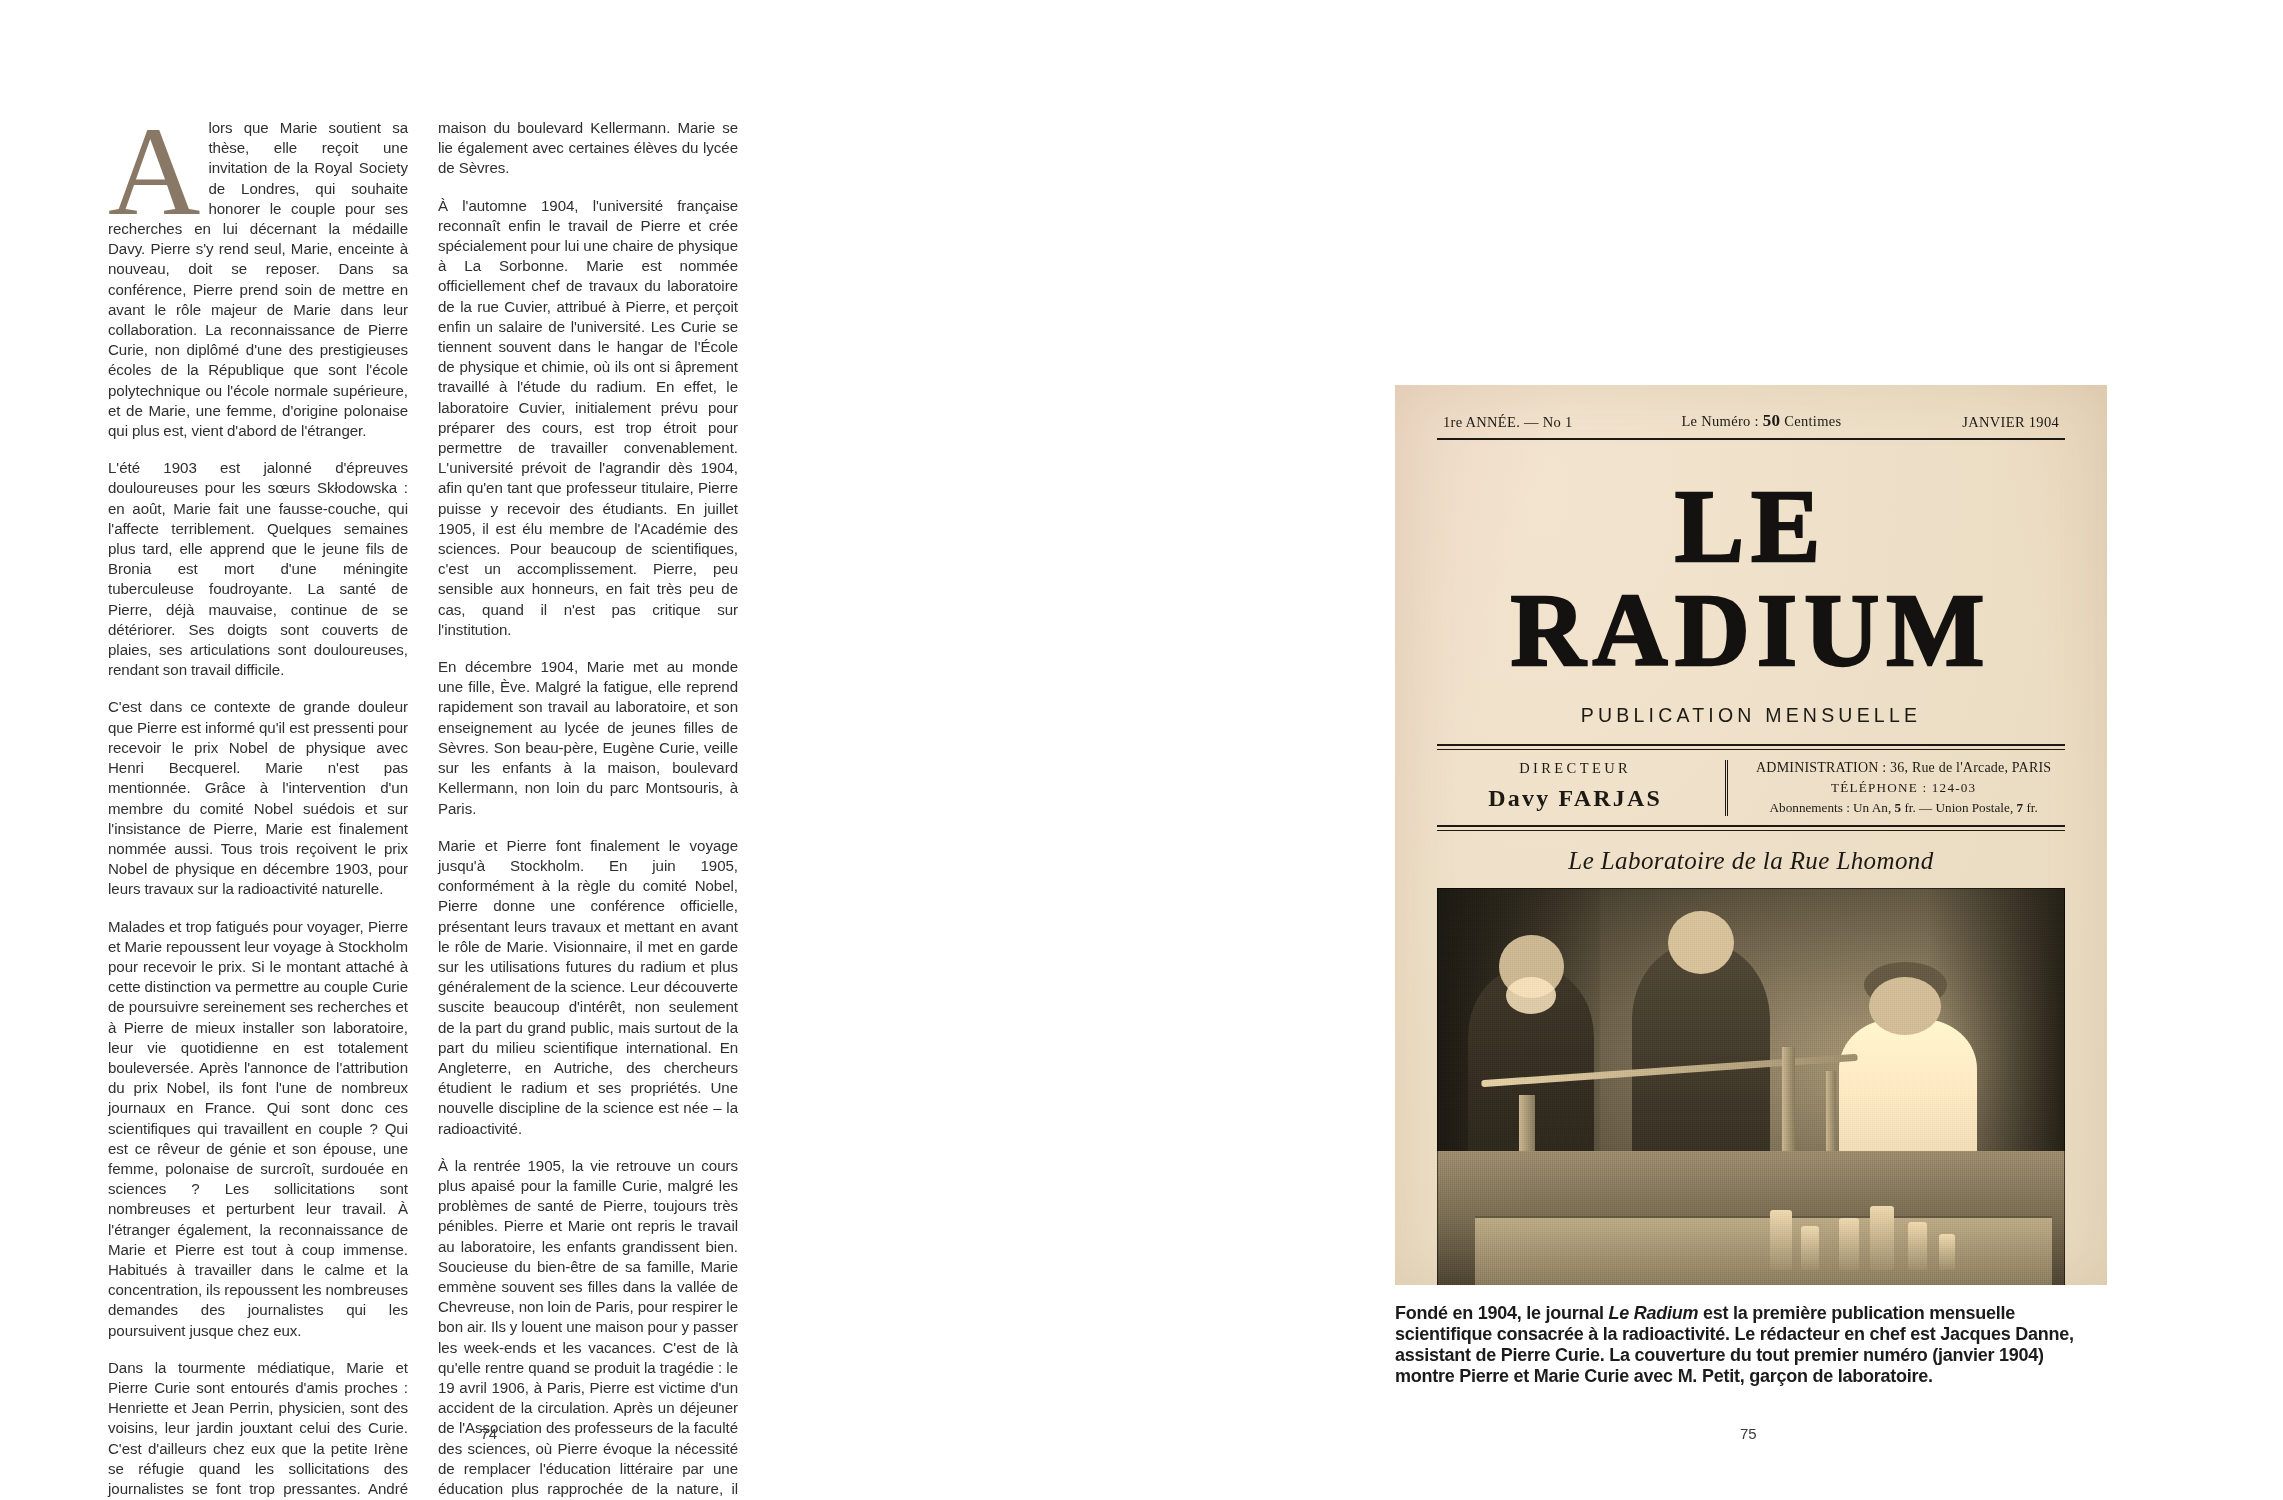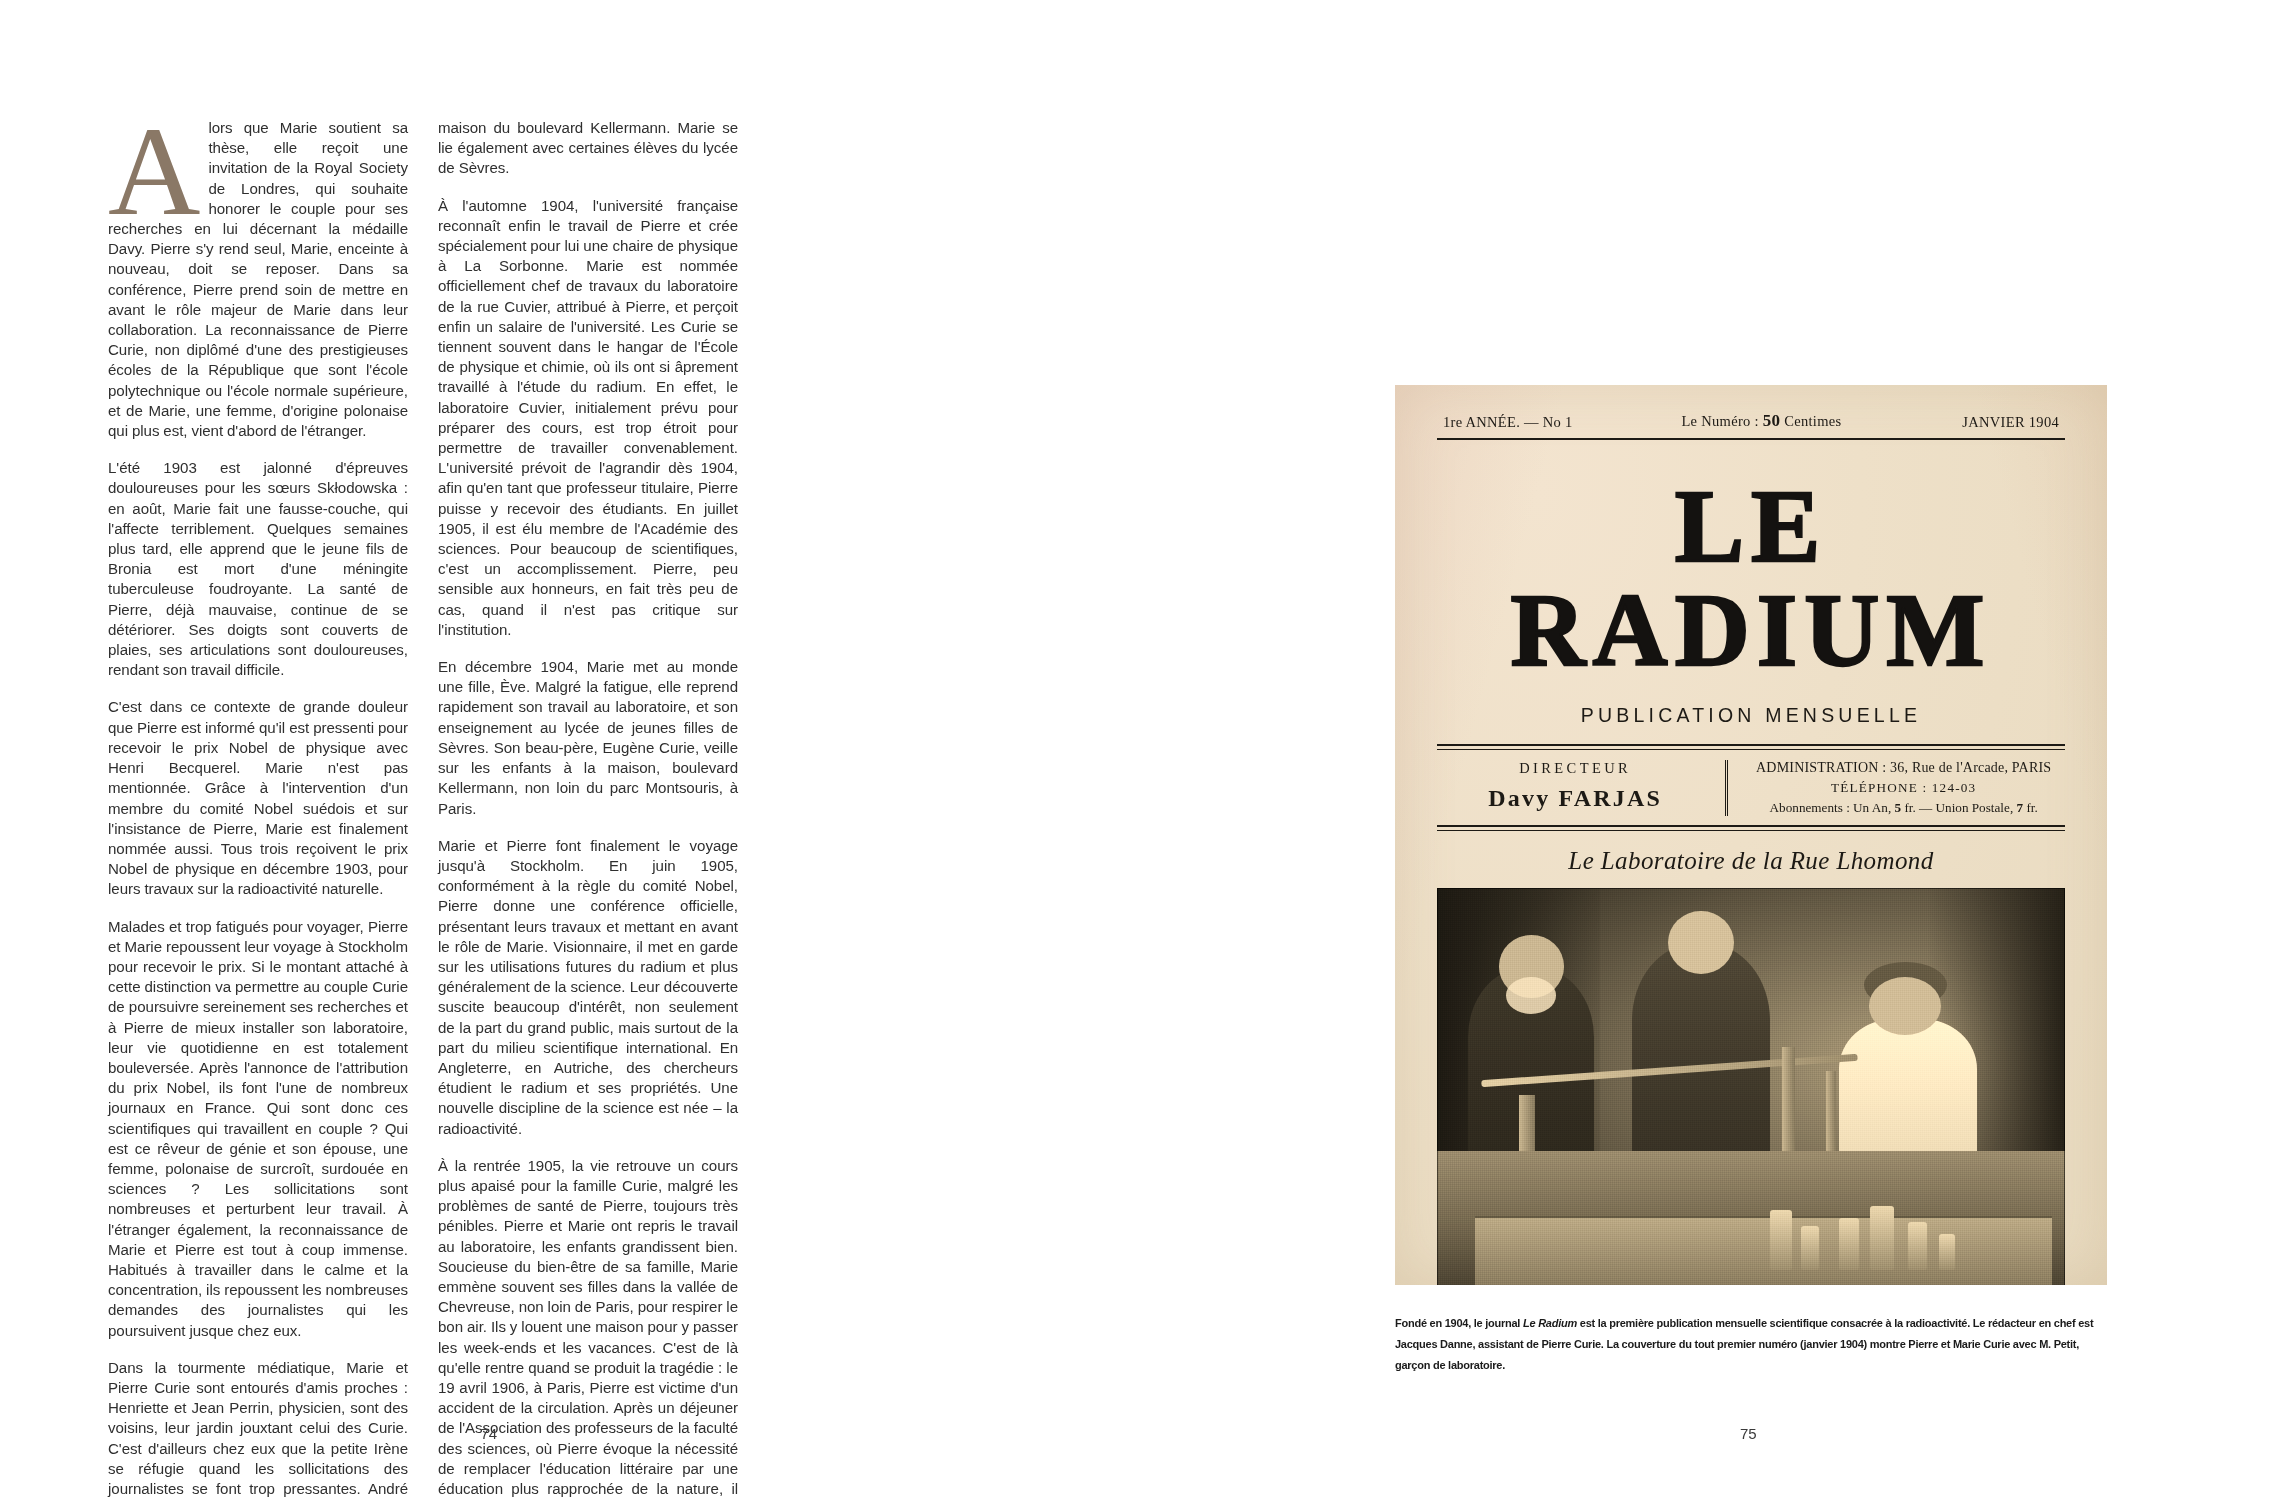--- a/index.html
+++ b/index.html
@@ -268,24 +268,24 @@
   .b3 { left:64%; width:20px; height:13%; }
   .b4 { left:69%; width:24px; height:16%; }
   .b5 { left:75%; width:19px; height:12%; }
   .b6 { left:80%; width:16px; height:9%;  }
   .ph-border {
     position:absolute; inset:0;
     box-shadow: inset 0 0 0 1px rgba(0,0,0,0.5);
   }
 
   .fig-caption {
-    margin-top: 28px;
+    margin-top: 18px;
     width: 712px;
     font-family: "Liberation Sans", sans-serif;
-    font-size: 11px;
+    font-size: 18px;
     line-height: 21px;
     font-weight: 700;
     color: #1b1b1b;
     letter-spacing: -0.25px;
   }
   .fig-caption i { font-style: italic; }
 </style>
 </head>
 <body>
 

